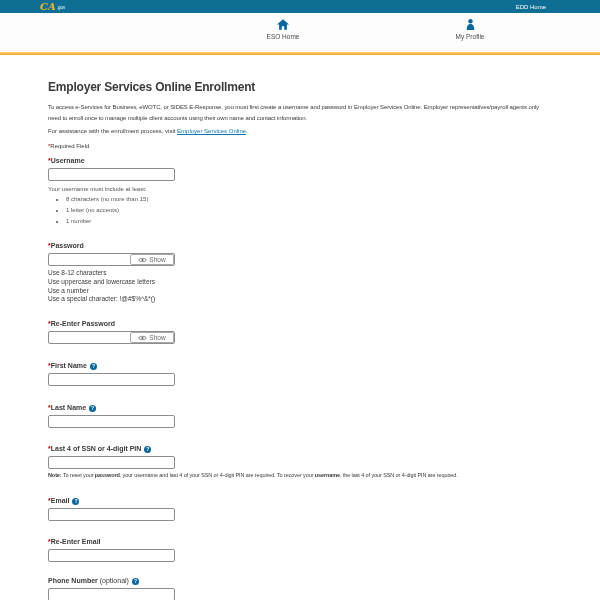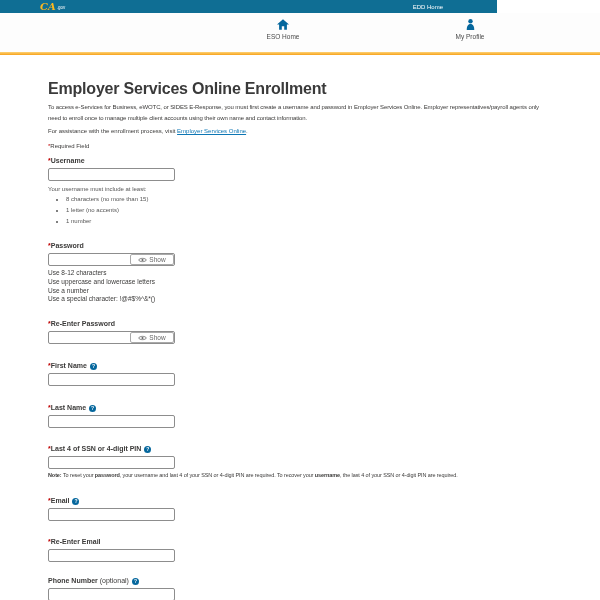--- a/index.html
+++ b/index.html
@@ -4,21 +4,21 @@
 <title>Employer Services Online Enrollment</title>
 <style>
   * { box-sizing: border-box; margin: 0; padding: 0; }
   html,body { width:600px; height:600px; }
   body {
     font-family: "Liberation Sans", sans-serif;
     background:#ffffff; color:#3b3a39; position:relative; overflow:hidden;
   }
   
   .topbar {
-    position:absolute; top:0; left:0; width:497px; height:13px;
+    position:absolute; top:0; left:0; width:600px; height:13px;
     background:#0f6e94; display:flex; align-items:center; justify-content:space-between;
     padding:0 54px 0 40px;
   }
   .cagov { display:flex; align-items:flex-end; line-height:1; }
   .cagov .ca { font-family:"DejaVu Serif", serif; font-style:italic; font-weight:bold;
     color:#fdb81e; font-size:10px; }
   .cagov .gov { color:#ffffff; font-size:4.5px; margin-left:1px; margin-bottom:1px; }
   .topbar-link { color:#ffffff; font-size:6px; text-decoration:none; }
 
   
@@ -27,21 +27,21 @@
   .nav-item {
     position:absolute; top:6px; width:90px; text-align:center; cursor:pointer;
     display:flex; flex-direction:column; align-items:center; gap:3px;
   }
   .nav-item .lbl { font-size:6.5px; color:#4a4a4a; }
   .nav-eso { left:238px; }
   .nav-profile { left:425px; }
   .goldline { position:absolute; top:52px; left:0; width:600px; height:3px;
     background:linear-gradient(#fdd276,#f7a21a); }
   .abs { position:absolute; left:48px; }
-  h1.page-title { font-size:16px; font-weight:700; color:#3a3a3a; letter-spacing:-0.2px; }
+  h1.page-title { font-size:12px; font-weight:700; color:#3a3a3a; letter-spacing:-0.2px; }
   .intro { font-size:6px; line-height:11px; color:#3b3a39; width:504px; letter-spacing:-0.1px; }
   .assist { font-size:6px; color:#3b3a39; }
   .assist a { color:#0d76b4; text-decoration:underline; }
   .required-note { font-size:6px; color:#3b3a39; }
   .req { color:#c00000; }
 
   .group { position:absolute; left:48px; }
   .field-label { font-size:7px; font-weight:700; color:#3b3a39; line-height:8px;
     margin-bottom:3px; display:flex; align-items:center; gap:3px; }
   .field-label .opt { font-weight:400; }

